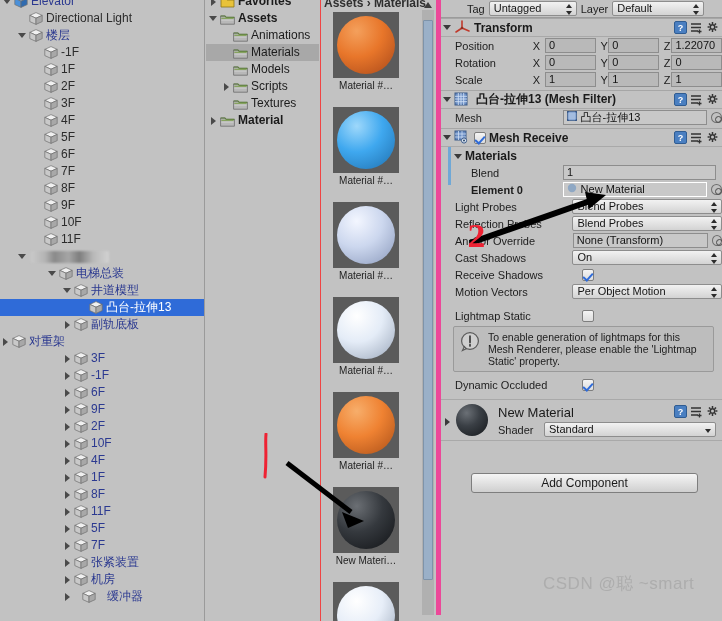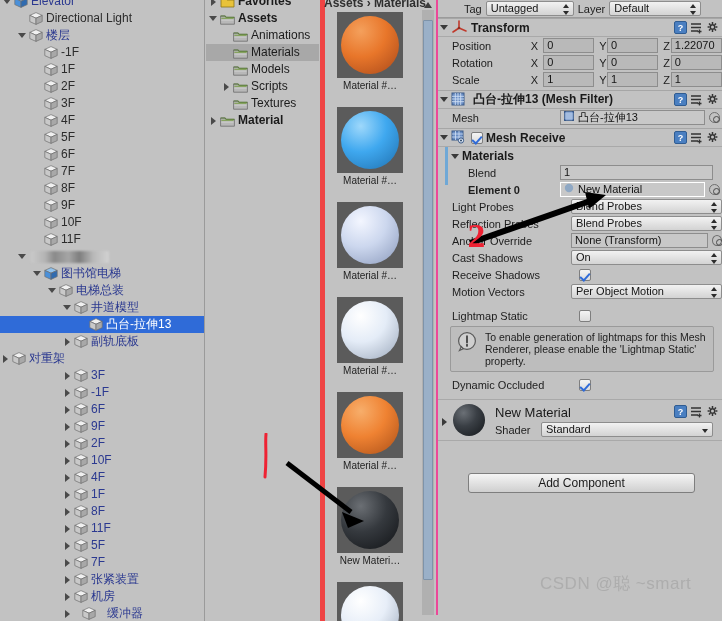--- a/index.html
+++ b/index.html
@@ -67,21 +67,21 @@
   .folder-ico {
     width: 15px; height: 12px; min-width: 15px; margin-right: 3px;
     position: relative; display:inline-block;
   }
   .p-label { font-size: 12px; }
 
   
   #projgrid {
     position: absolute; left: 320px; top: 0; width: 115px; height: 621px;
     background: #c2c2c2; overflow: hidden;
-    border-left: 5px solid #ef4444;
+    border-left: 1px solid #ef4444;
   }
   #breadcrumb {
     position: absolute; left: 320px; top: -4px; width: 115px; height: 14px;
     color: #2f2f2f; font-size: 12px; font-weight: bold; white-space: nowrap;
     overflow: hidden; padding-left: 4px;
   }
   .asset-cell {
     position: absolute; left: 12px; width: 66px;
   }
   .asset-thumb {
@@ -103,21 +103,21 @@
   }
   .vscroll .uparrow {
     position: absolute; left: 2px; top: -8px;
     border-bottom: 6px solid #3d3d3d; border-left: 4px solid transparent; border-right: 4px solid transparent;
   }
 
   
   #inspector {
     position: absolute; left: 436px; top: 0; width: 286px; height: 615px;
     background: #c2c2c2; overflow: hidden;
-    border-left: 2px solid #ec4899;
+    border-left: 5px solid #ec4899;
   }
   .ins-taglayer {
     height: 18px; display:flex; align-items: center; gap: 4px;
     padding-left: 26px; background: #c2c2c2; border-bottom: 1px solid #9b9b9b;
   }
   .fieldlbl { color: #1d1d1d; font-size: 11px; }
   .dropdown {
     background: linear-gradient(#f2f2f2,#d3d3d3);
     border: 1px solid #8d8d8d; border-radius: 2px;
     height: 15px; line-height: 13px; font-size: 11px; color: #141414;
@@ -384,31 +384,20 @@
               <path d="M7 0.6 L13.2 3.4 L7 6.2 L0.8 3.4 Z" fill="#f0f0f0" stroke="#6e6e6e" stroke-width="0.7"></path>
               <path d="M0.8 3.4 L7 6.2 L7 12.4 L0.8 9.6 Z" fill="#c9c9c9" stroke="#6e6e6e" stroke-width="0.7"></path>
               <path d="M13.2 3.4 L7 6.2 L7 12.4 L13.2 9.6 Z" fill="#a8a8a8" stroke="#6e6e6e" stroke-width="0.7"></path>
             </svg>
           </span>
           <span class="h-label">11F</span>
         </div>
         <div class="h-row plain" style="padding-left:17px;">
           <span class="h-fold down"></span>
           <span class="redacted"></span>
-        </div>
-        <div class="h-row" style="padding-left:32px;">
-          <span class="h-fold down"></span>
-          <span class="cube-ico">
-            <svg width="14" height="13" viewBox="0 0 14 13">
-              <path d="M7 0.6 L13.2 3.4 L7 6.2 L0.8 3.4 Z" fill="#8fc2ef" stroke="#6e6e6e" stroke-width="0.7"></path>
-              <path d="M0.8 3.4 L7 6.2 L7 12.4 L0.8 9.6 Z" fill="#4a90d9" stroke="#6e6e6e" stroke-width="0.7"></path>
-              <path d="M13.2 3.4 L7 6.2 L7 12.4 L13.2 9.6 Z" fill="#2f6bb0" stroke="#6e6e6e" stroke-width="0.7"></path>
-            </svg>
-          </span>
-          <span class="h-label">图书馆电梯</span>
         </div>
         <div class="h-row" style="padding-left:47px;">
           <span class="h-fold down"></span>
           <span class="cube-ico">
             <svg width="14" height="13" viewBox="0 0 14 13">
               <path d="M7 0.6 L13.2 3.4 L7 6.2 L0.8 3.4 Z" fill="#f0f0f0" stroke="#6e6e6e" stroke-width="0.7"></path>
               <path d="M0.8 3.4 L7 6.2 L7 12.4 L0.8 9.6 Z" fill="#c9c9c9" stroke="#6e6e6e" stroke-width="0.7"></path>
               <path d="M13.2 3.4 L7 6.2 L7 12.4 L13.2 9.6 Z" fill="#a8a8a8" stroke="#6e6e6e" stroke-width="0.7"></path>
             </svg>
           </span>

